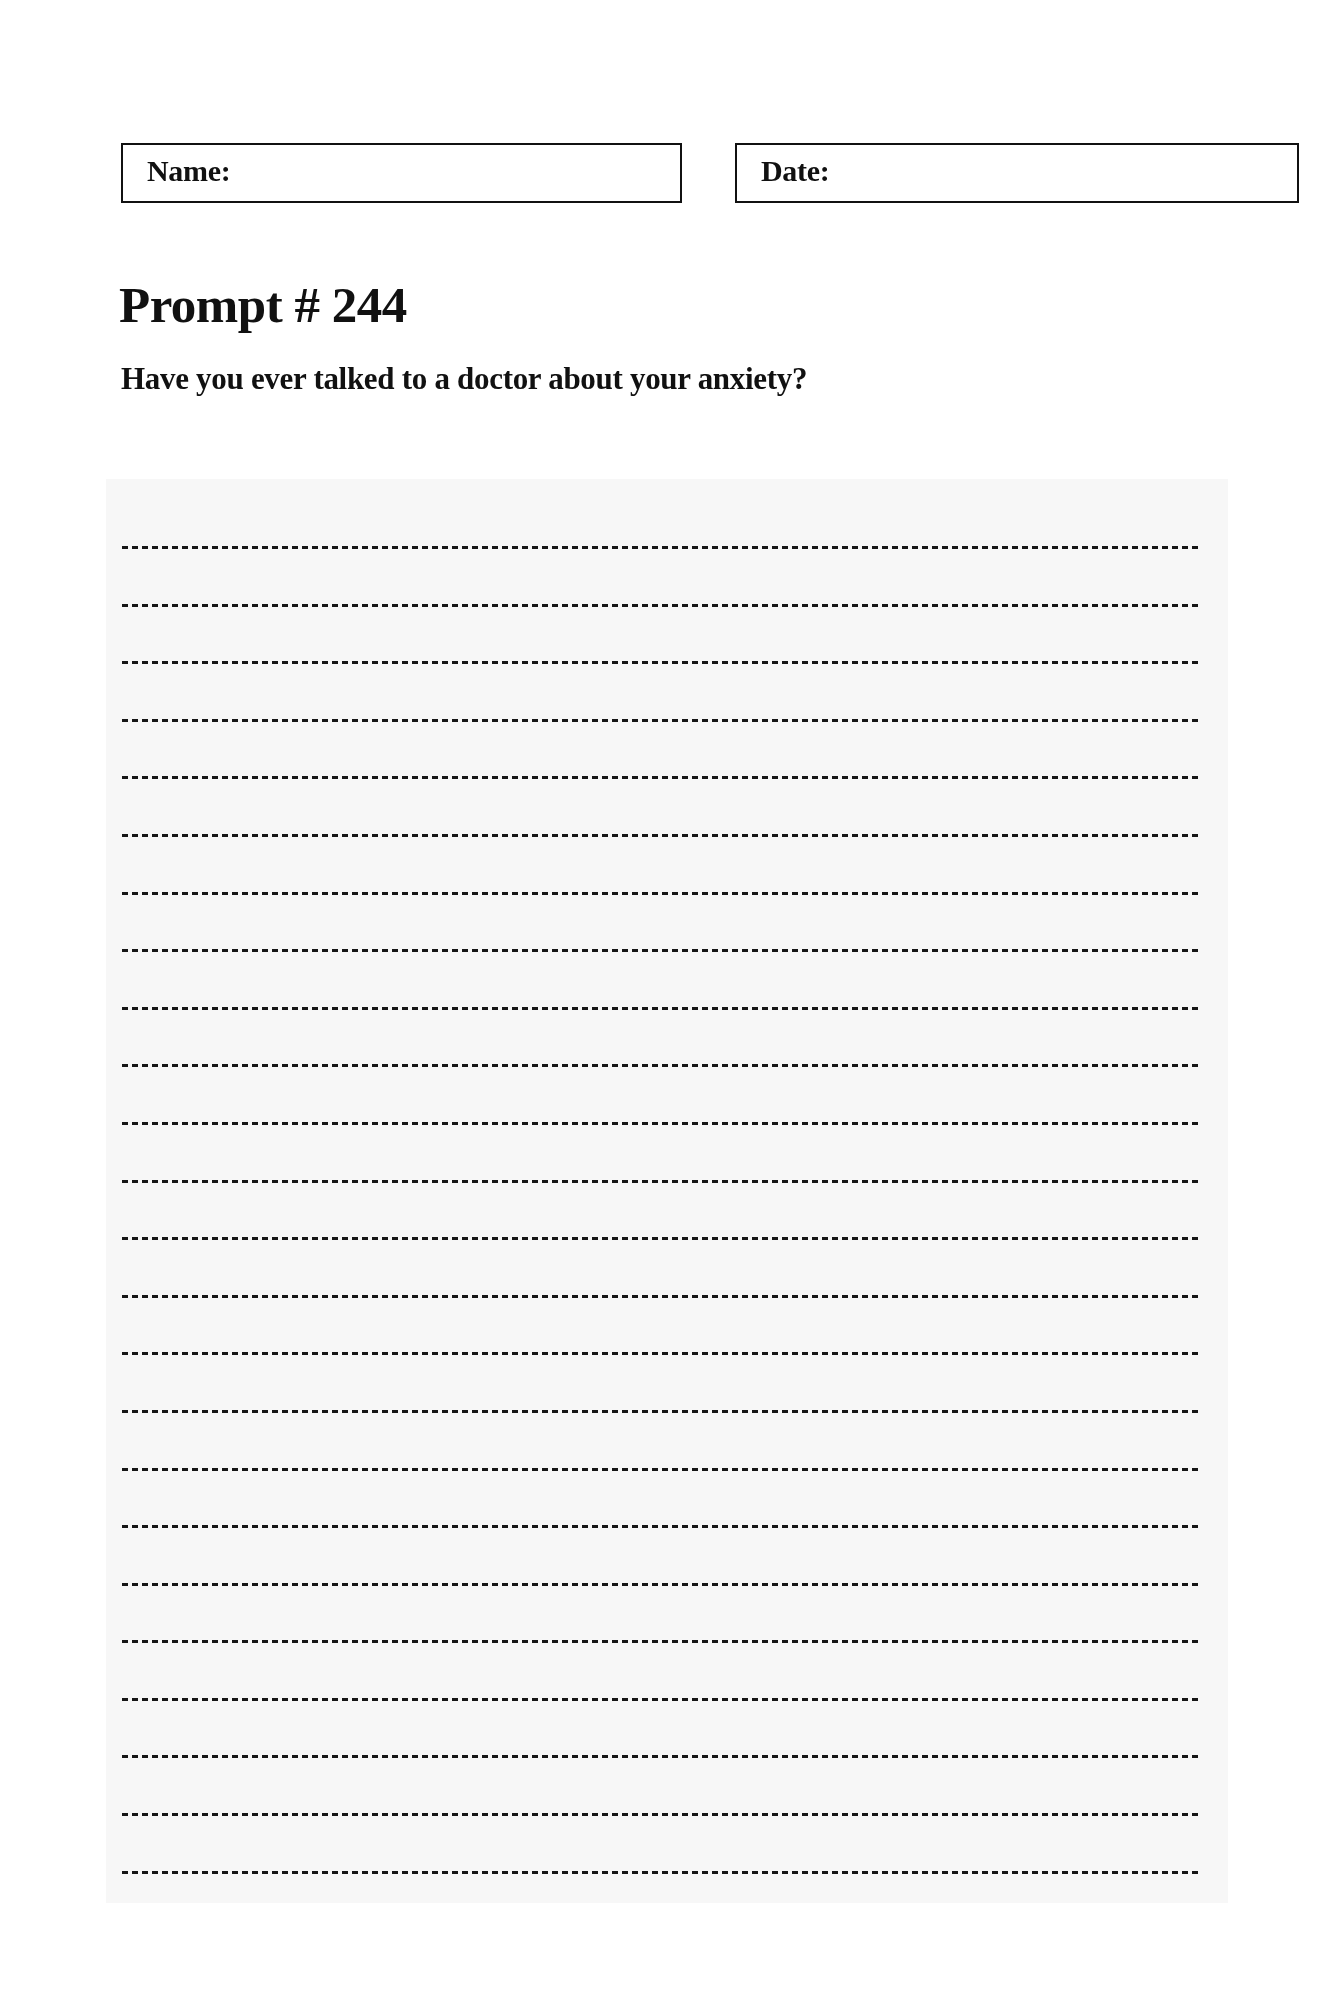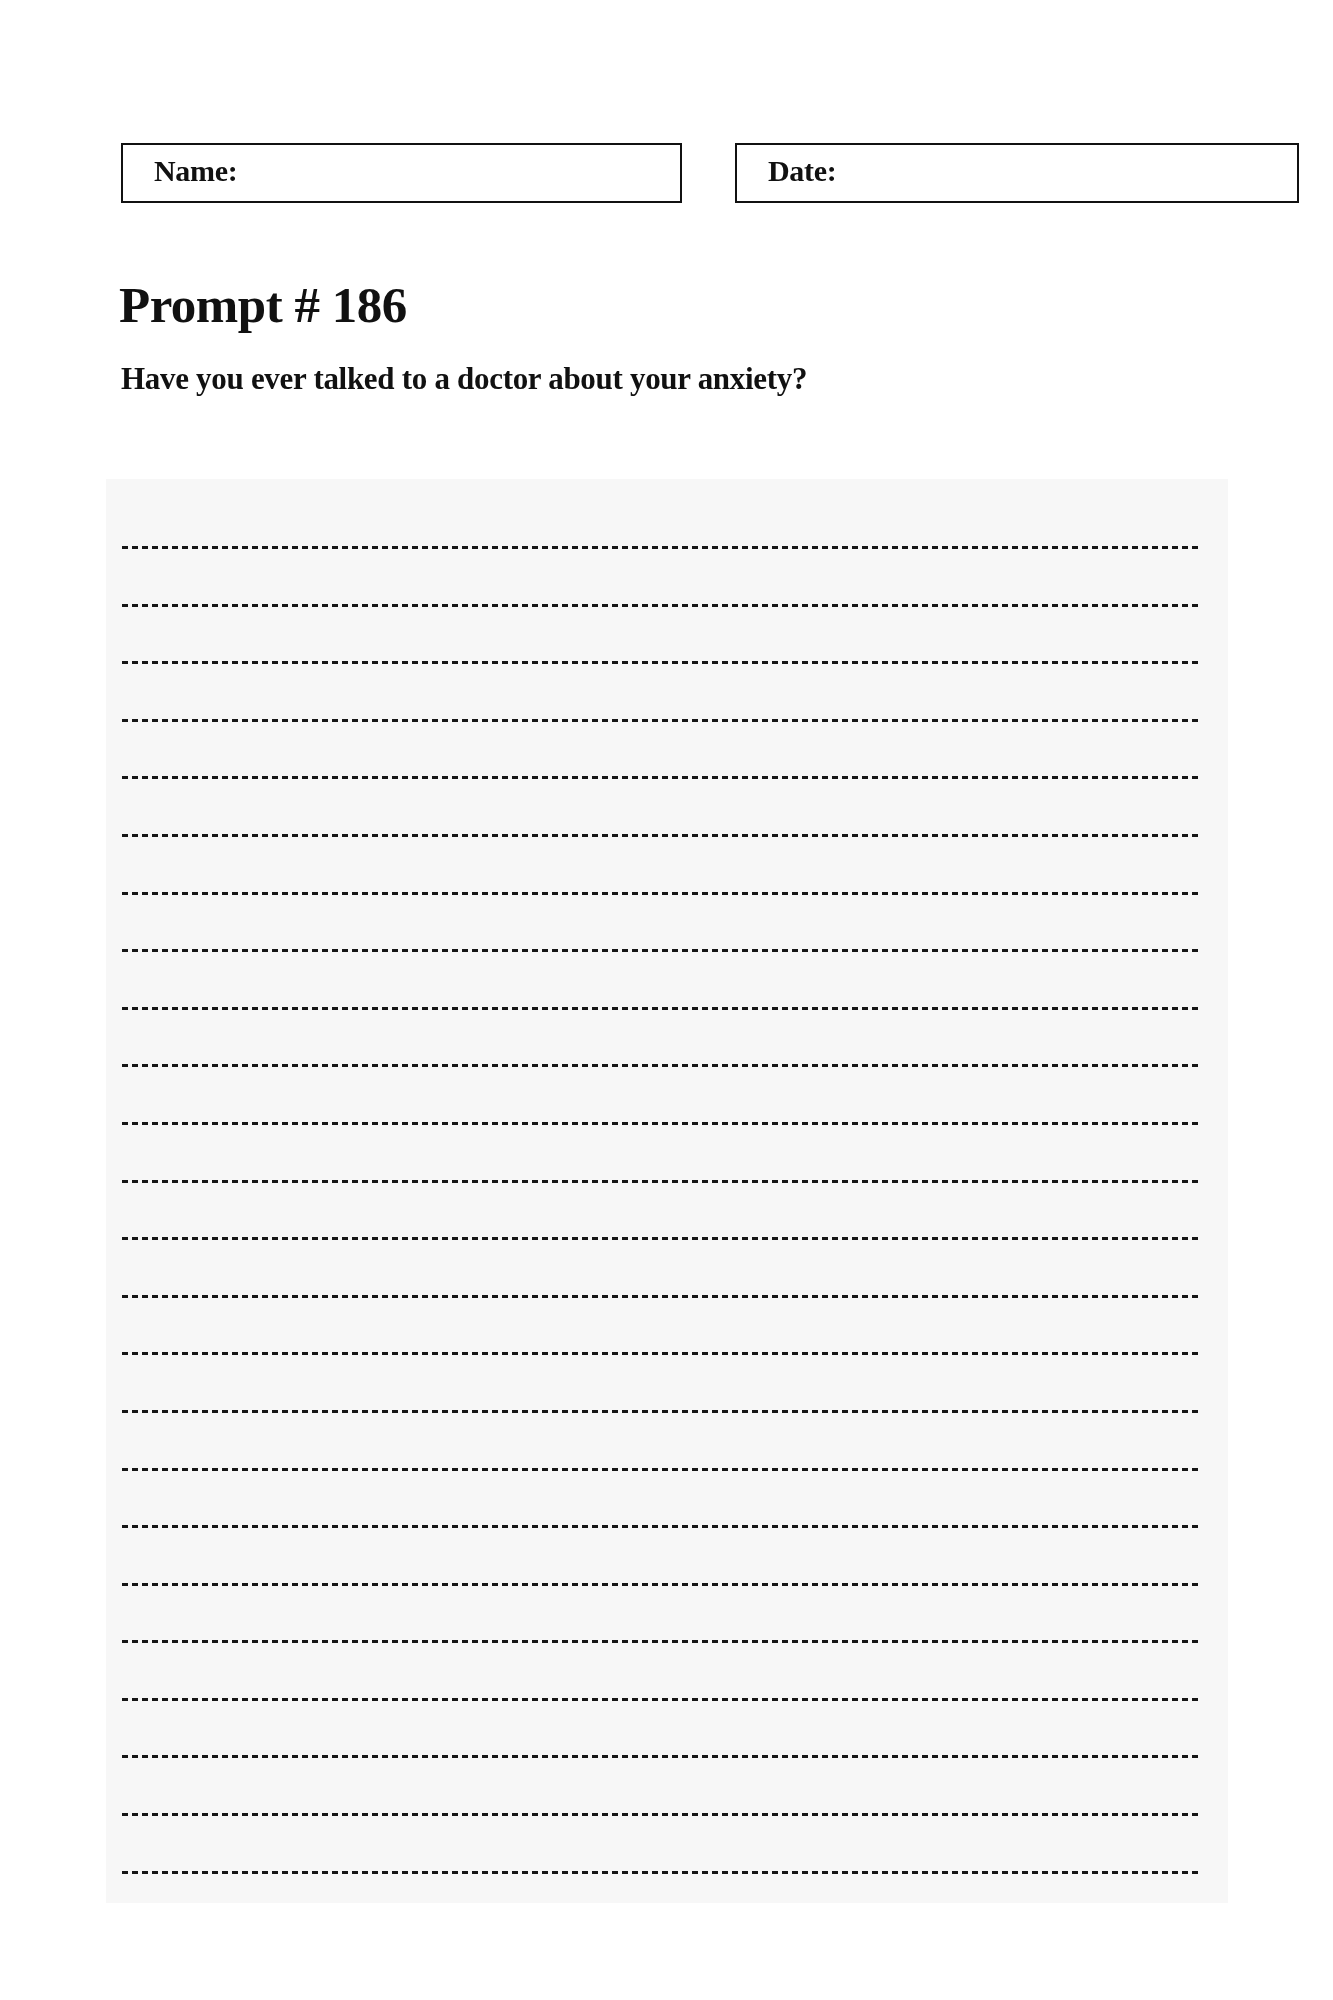--- a/index.html
+++ b/index.html
@@ -14,21 +14,21 @@
     overflow: hidden;
   }
   .field-box {
     position: absolute;
     top: 143px;
     height: 60px;
     border: 2.5px solid var(--ink, #111111);
     background: #ffffff;
     display: flex;
     align-items: center;
-    padding-left: 31px;
+    padding-left: 24px;
   }
   .field-box--name { left: 121px; width: 561px; }
   .field-box--date { left: 735px; width: 564px; }
   .field-label {
     font-weight: 700;
     font-size: 30px;
     letter-spacing: -0.3px;
     line-height: 1;
     padding-bottom: 4px;
   }
@@ -85,21 +85,21 @@
   <div class="field-box field-box--name">
     <span class="field-label">Name:</span>
     <span class="field-write-space"></span>
   </div>
 
   <div class="field-box field-box--date">
     <span class="field-label">Date:</span>
     <span class="field-write-space"></span>
   </div>
 
-  <h1 class="prompt-title">Prompt # 186</h1>
+  <h1 class="prompt-title">Prompt # 244</h1>
 
   <p class="prompt-question">Have you ever talked to a doctor about your anxiety?</p>
 
   <div class="writing-area">
     <div>
         <div class="writing-line"></div>
         <div class="writing-line"></div>
         <div class="writing-line"></div>
         <div class="writing-line"></div>
         <div class="writing-line"></div>

